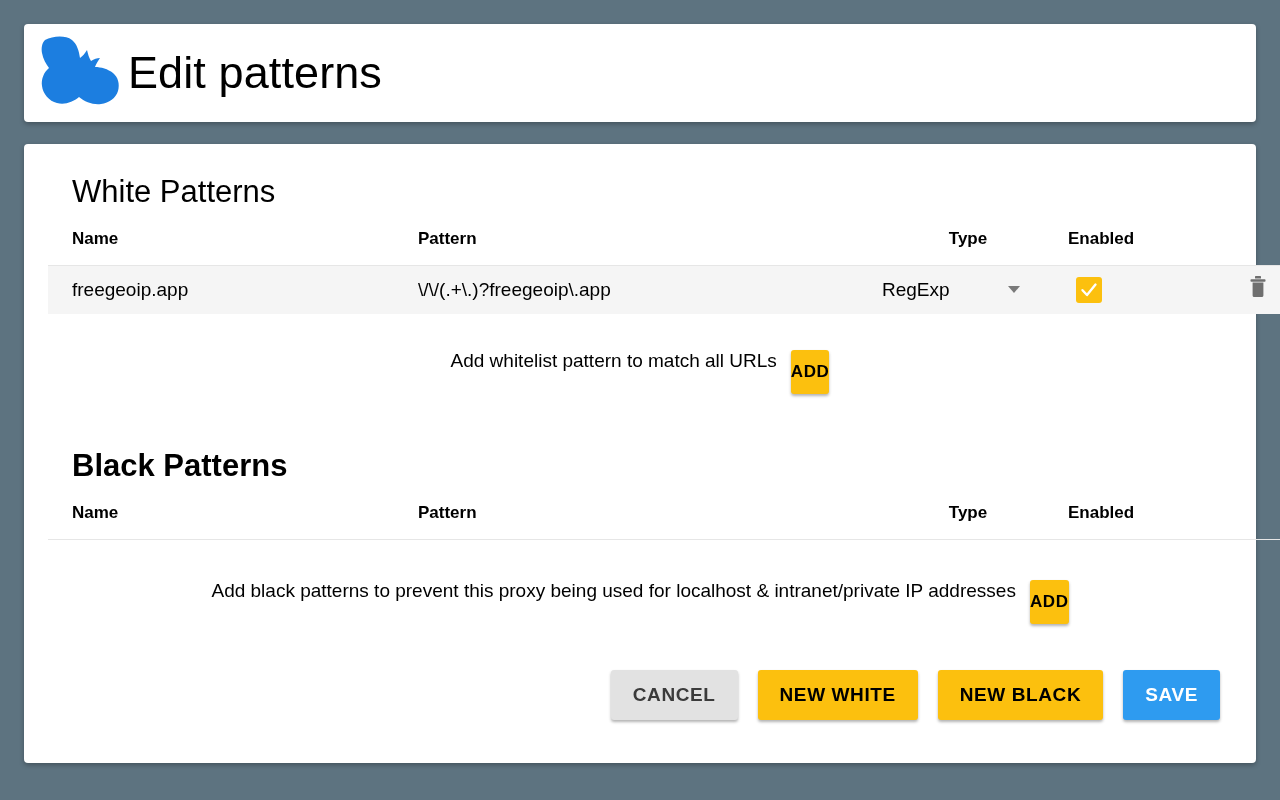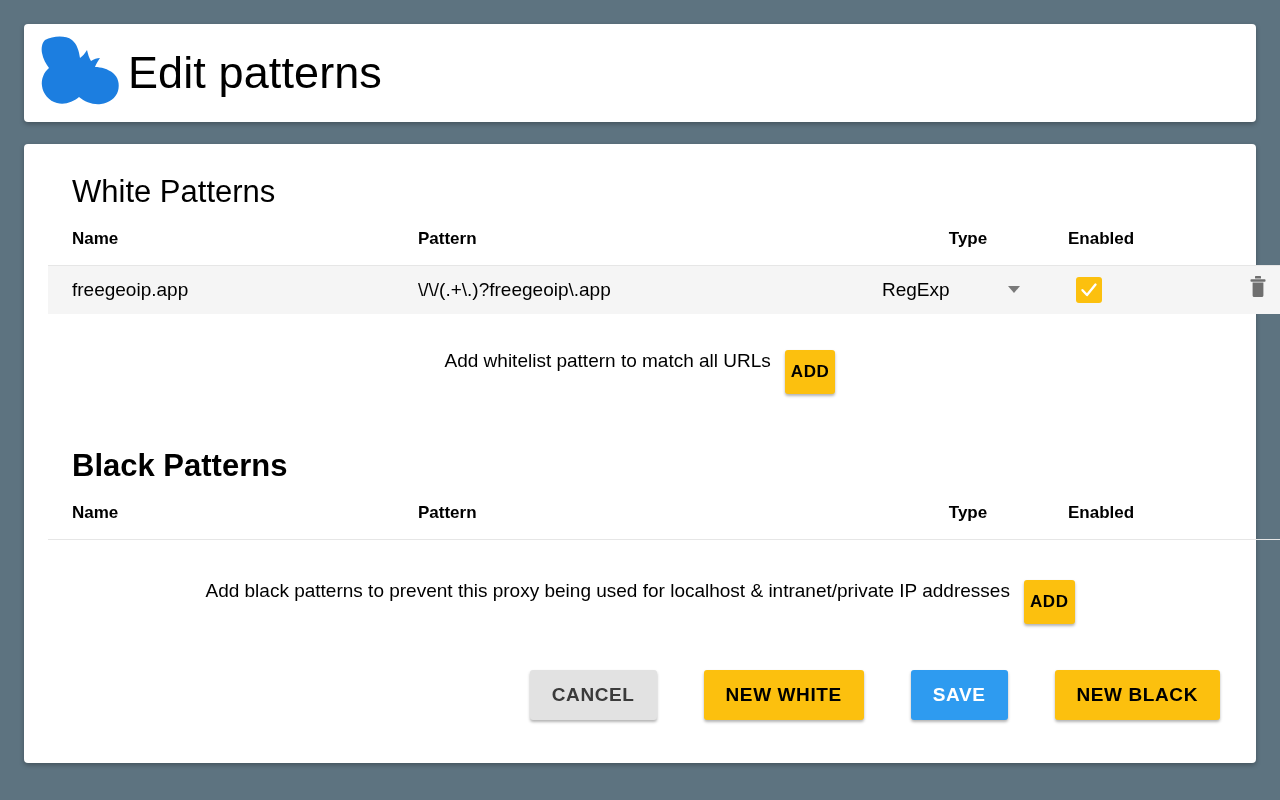--- a/index.html
+++ b/index.html
@@ -154,21 +154,21 @@
     color: #000;
   }
   .btn {
     border: none;
     border-radius: 3px;
     font-family: "Liberation Sans", sans-serif;
     font-size: 17px;
     font-weight: bold;
     letter-spacing: 0.6px;
     cursor: pointer;
-    padding: 0 6px;
+    padding: 0 0;
     height: 44px;
     line-height: 44px;
     box-shadow: 0 2px 3px rgba(0,0,0,0.30);
   }
   .btn-amber { background: #fcc00e; color: #000; }
   .btn-grey  { background: #e2e2e2; color: #3b3b3b; }
   .btn-blue  { background: #2e9bf0; color: #ffffff; }
 
   
   .footer-row {
@@ -178,21 +178,20 @@
     gap: 20px;
     margin-top: 46px;
     padding-right: 12px;
   }
   .footer-row .btn {
     height: 50px;
     line-height: 50px;
     min-width: 94px;
     font-size: 19px;
     padding: 0 22px;
-    margin-left: 27px;
   }
 </style>
 </head>
 <body>
 
 <div class="page">
 
   <div class="header-card">
     <div class="logo-wrap">
       <svg width="82" height="78" viewBox="0 0 82 78" aria-hidden="true">
@@ -273,18 +272,18 @@
     </table>
 
     <div class="add-row black-add">
       <span class="add-text">Add black patterns to prevent this proxy being used for localhost &amp; intranet/private IP addresses</span>
       <button class="btn btn-amber">ADD</button>
     </div>
 
     <div class="footer-row">
       <button class="btn btn-grey">CANCEL</button>
       <button class="btn btn-amber">NEW WHITE</button>
+      <button class="btn btn-amber">NEW BLACK</button>
       <button class="btn btn-blue">SAVE</button>
-      <button class="btn btn-amber">NEW BLACK</button>
     </div>
 
   </div>
 </div>
 
 </body></html>

